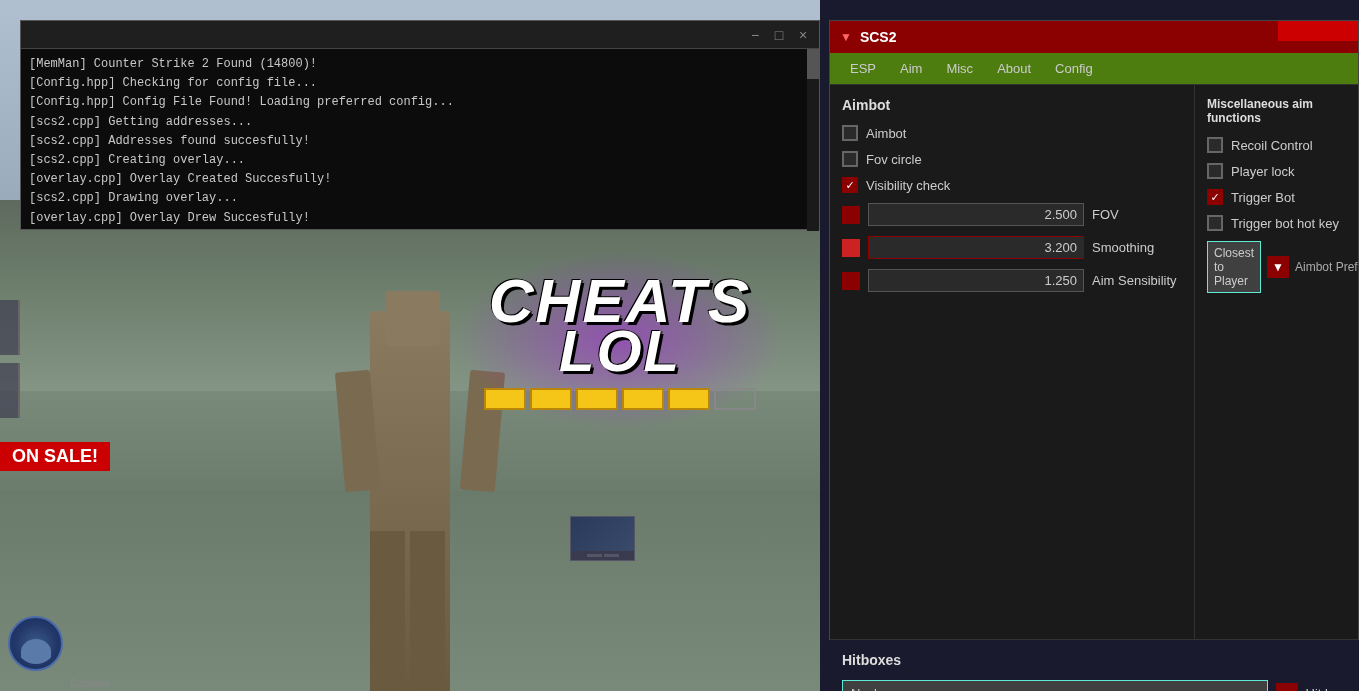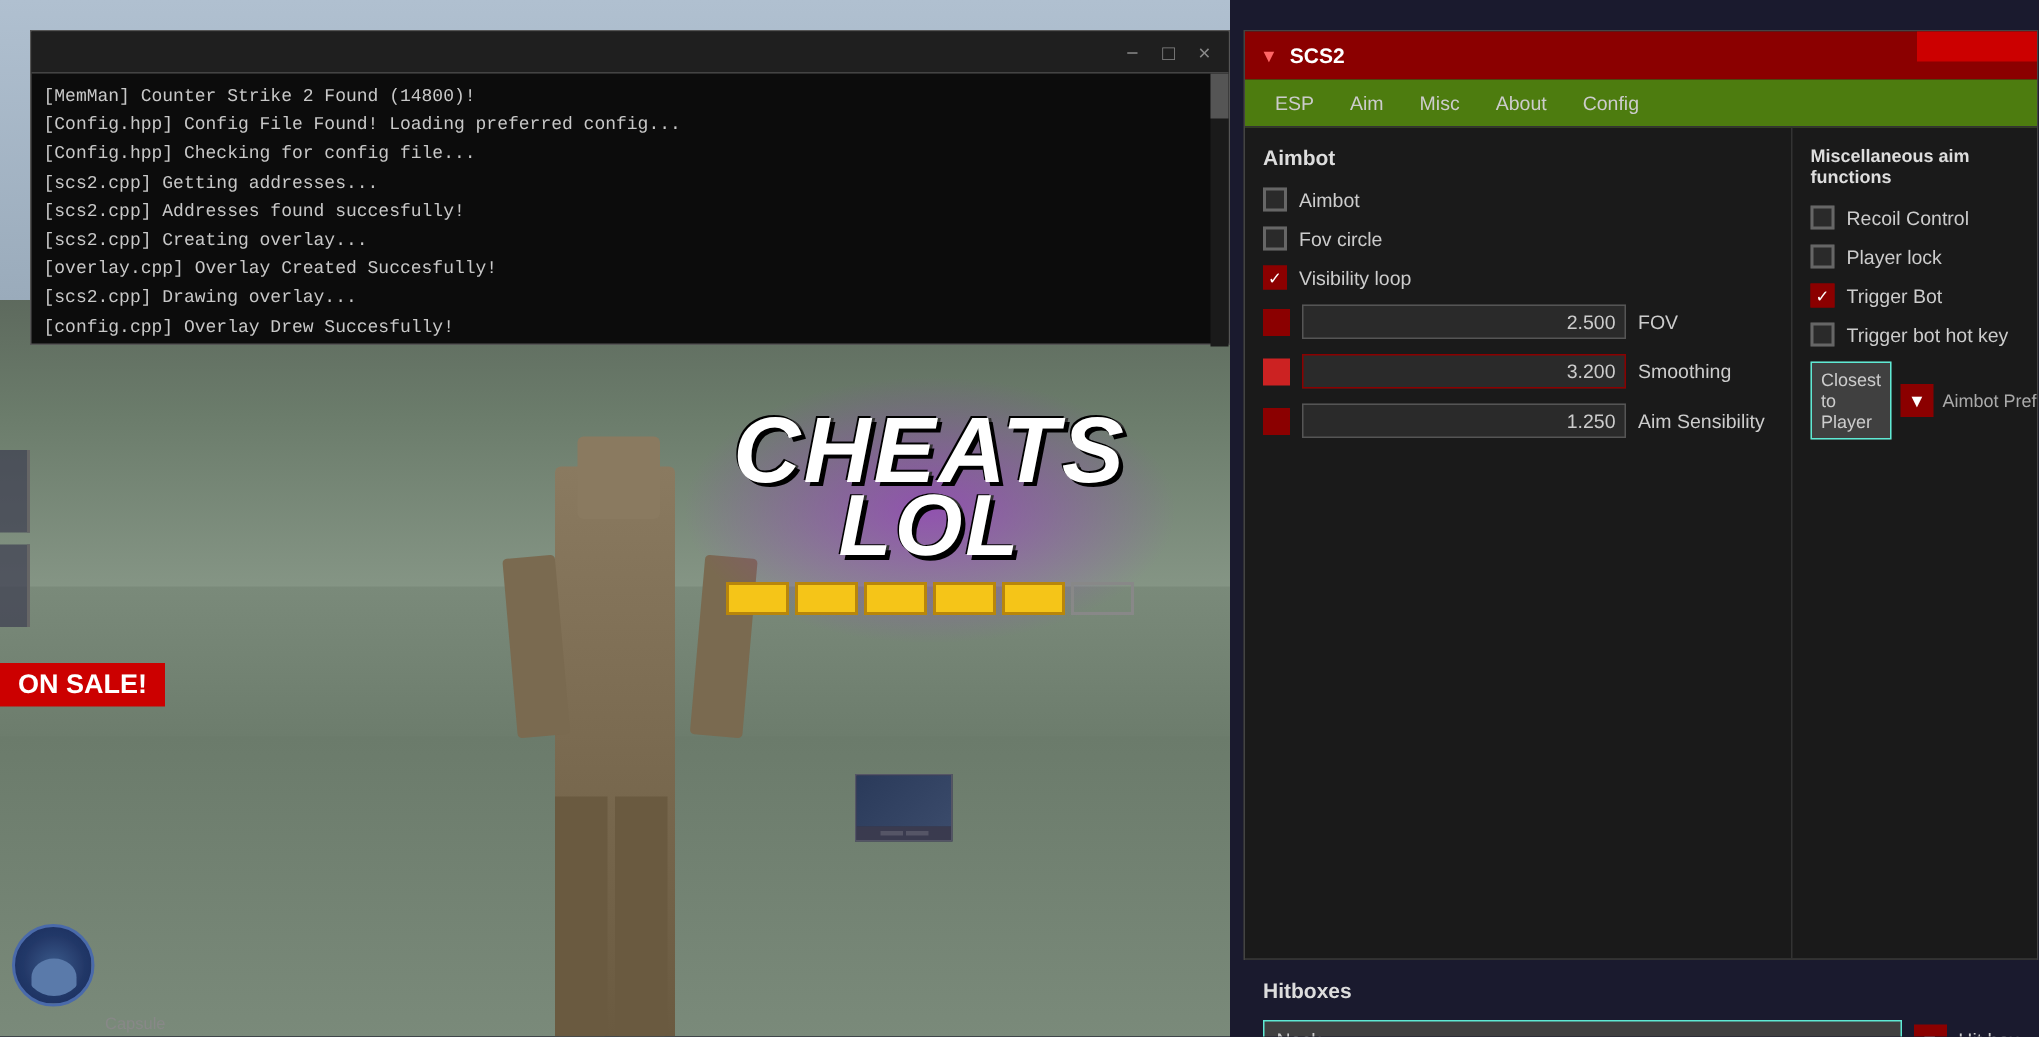--- a/index.html
+++ b/index.html
@@ -457,28 +457,28 @@
   <div class="console-titlebar">
     <span class="console-title"></span>
     <div class="console-controls">
       <span class="console-btn">−</span>
       <span class="console-btn">□</span>
       <span class="console-btn">×</span>
     </div>
   </div>
   <div class="console-content" id="console-lines">
       <div>[MemMan] Counter Strike 2 Found (14800)!</div>
+      <div>[Config.hpp] Checking for config file...</div>
       <div>[Config.hpp] Config File Found! Loading preferred config...</div>
-      <div>[Config.hpp] Checking for config file...</div>
       <div>[scs2.cpp] Getting addresses...</div>
       <div>[scs2.cpp] Addresses found succesfully!</div>
       <div>[scs2.cpp] Creating overlay...</div>
       <div>[overlay.cpp] Overlay Created Succesfully!</div>
       <div>[scs2.cpp] Drawing overlay...</div>
-      <div>[config.cpp] Overlay Drew Succesfully!</div>
+      <div>[overlay.cpp] Overlay Drew Succesfully!</div>
       <div>[overlay.cpp] Starting main loop...</div>
     </div>
   <div class="console-scrollbar">
     <div style="width:100%;height:30px;background:#555;margin-top:0;"></div>
   </div>
 </div>
 
 <div class="logo-overlay">
   <div class="logo-text-wrapper">
     <div class="logo-cheats">CHEATS</div>
@@ -549,21 +549,21 @@
         <span class="checkbox-label">Aimbot</span>
       </div>
 
       <div class="checkbox-row">
         <div class="checkbox"></div>
         <span class="checkbox-label">Fov circle</span>
       </div>
 
       <div class="checkbox-row">
         <div class="checkbox checked"></div>
-        <span class="checkbox-label">Visibility loop</span>
+        <span class="checkbox-label">Visibility check</span>
       </div>
 
       <div class="slider-row">
         <div class="slider-color-box"></div>
         <input type="text" class="slider-input" value="2.500" style="">
         <span class="slider-label">FOV</span>
       </div>
 
       <div class="slider-row">
         <div class="slider-color-box" style="background:#cc2222;"></div>

